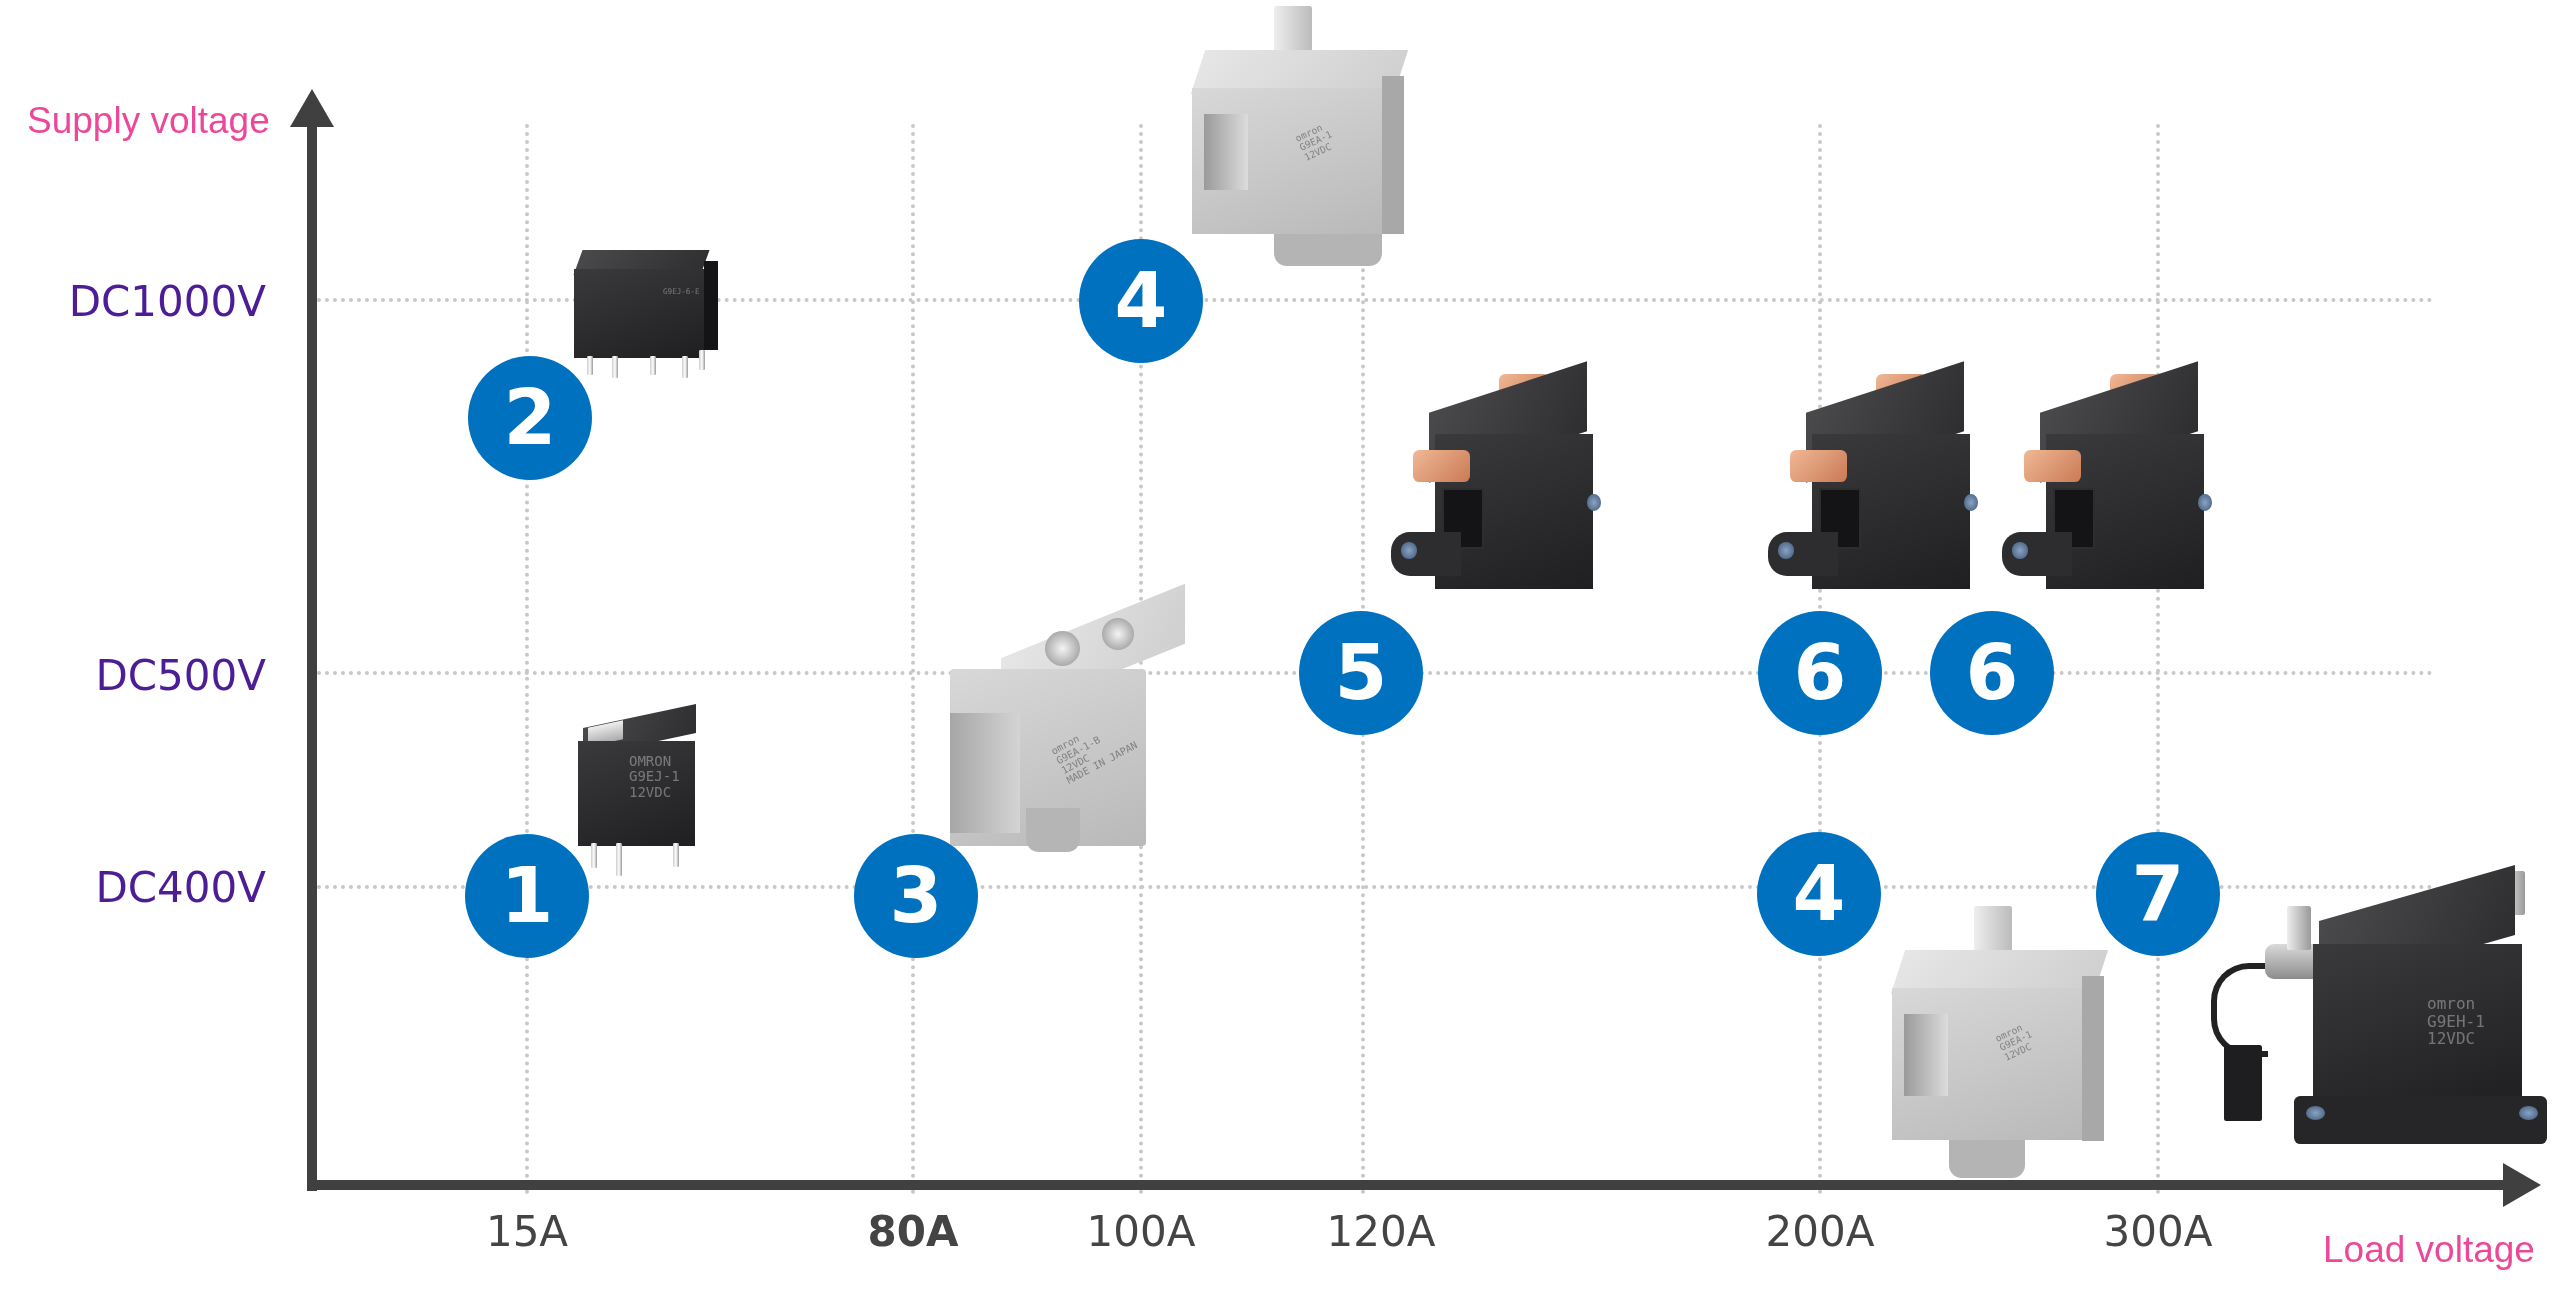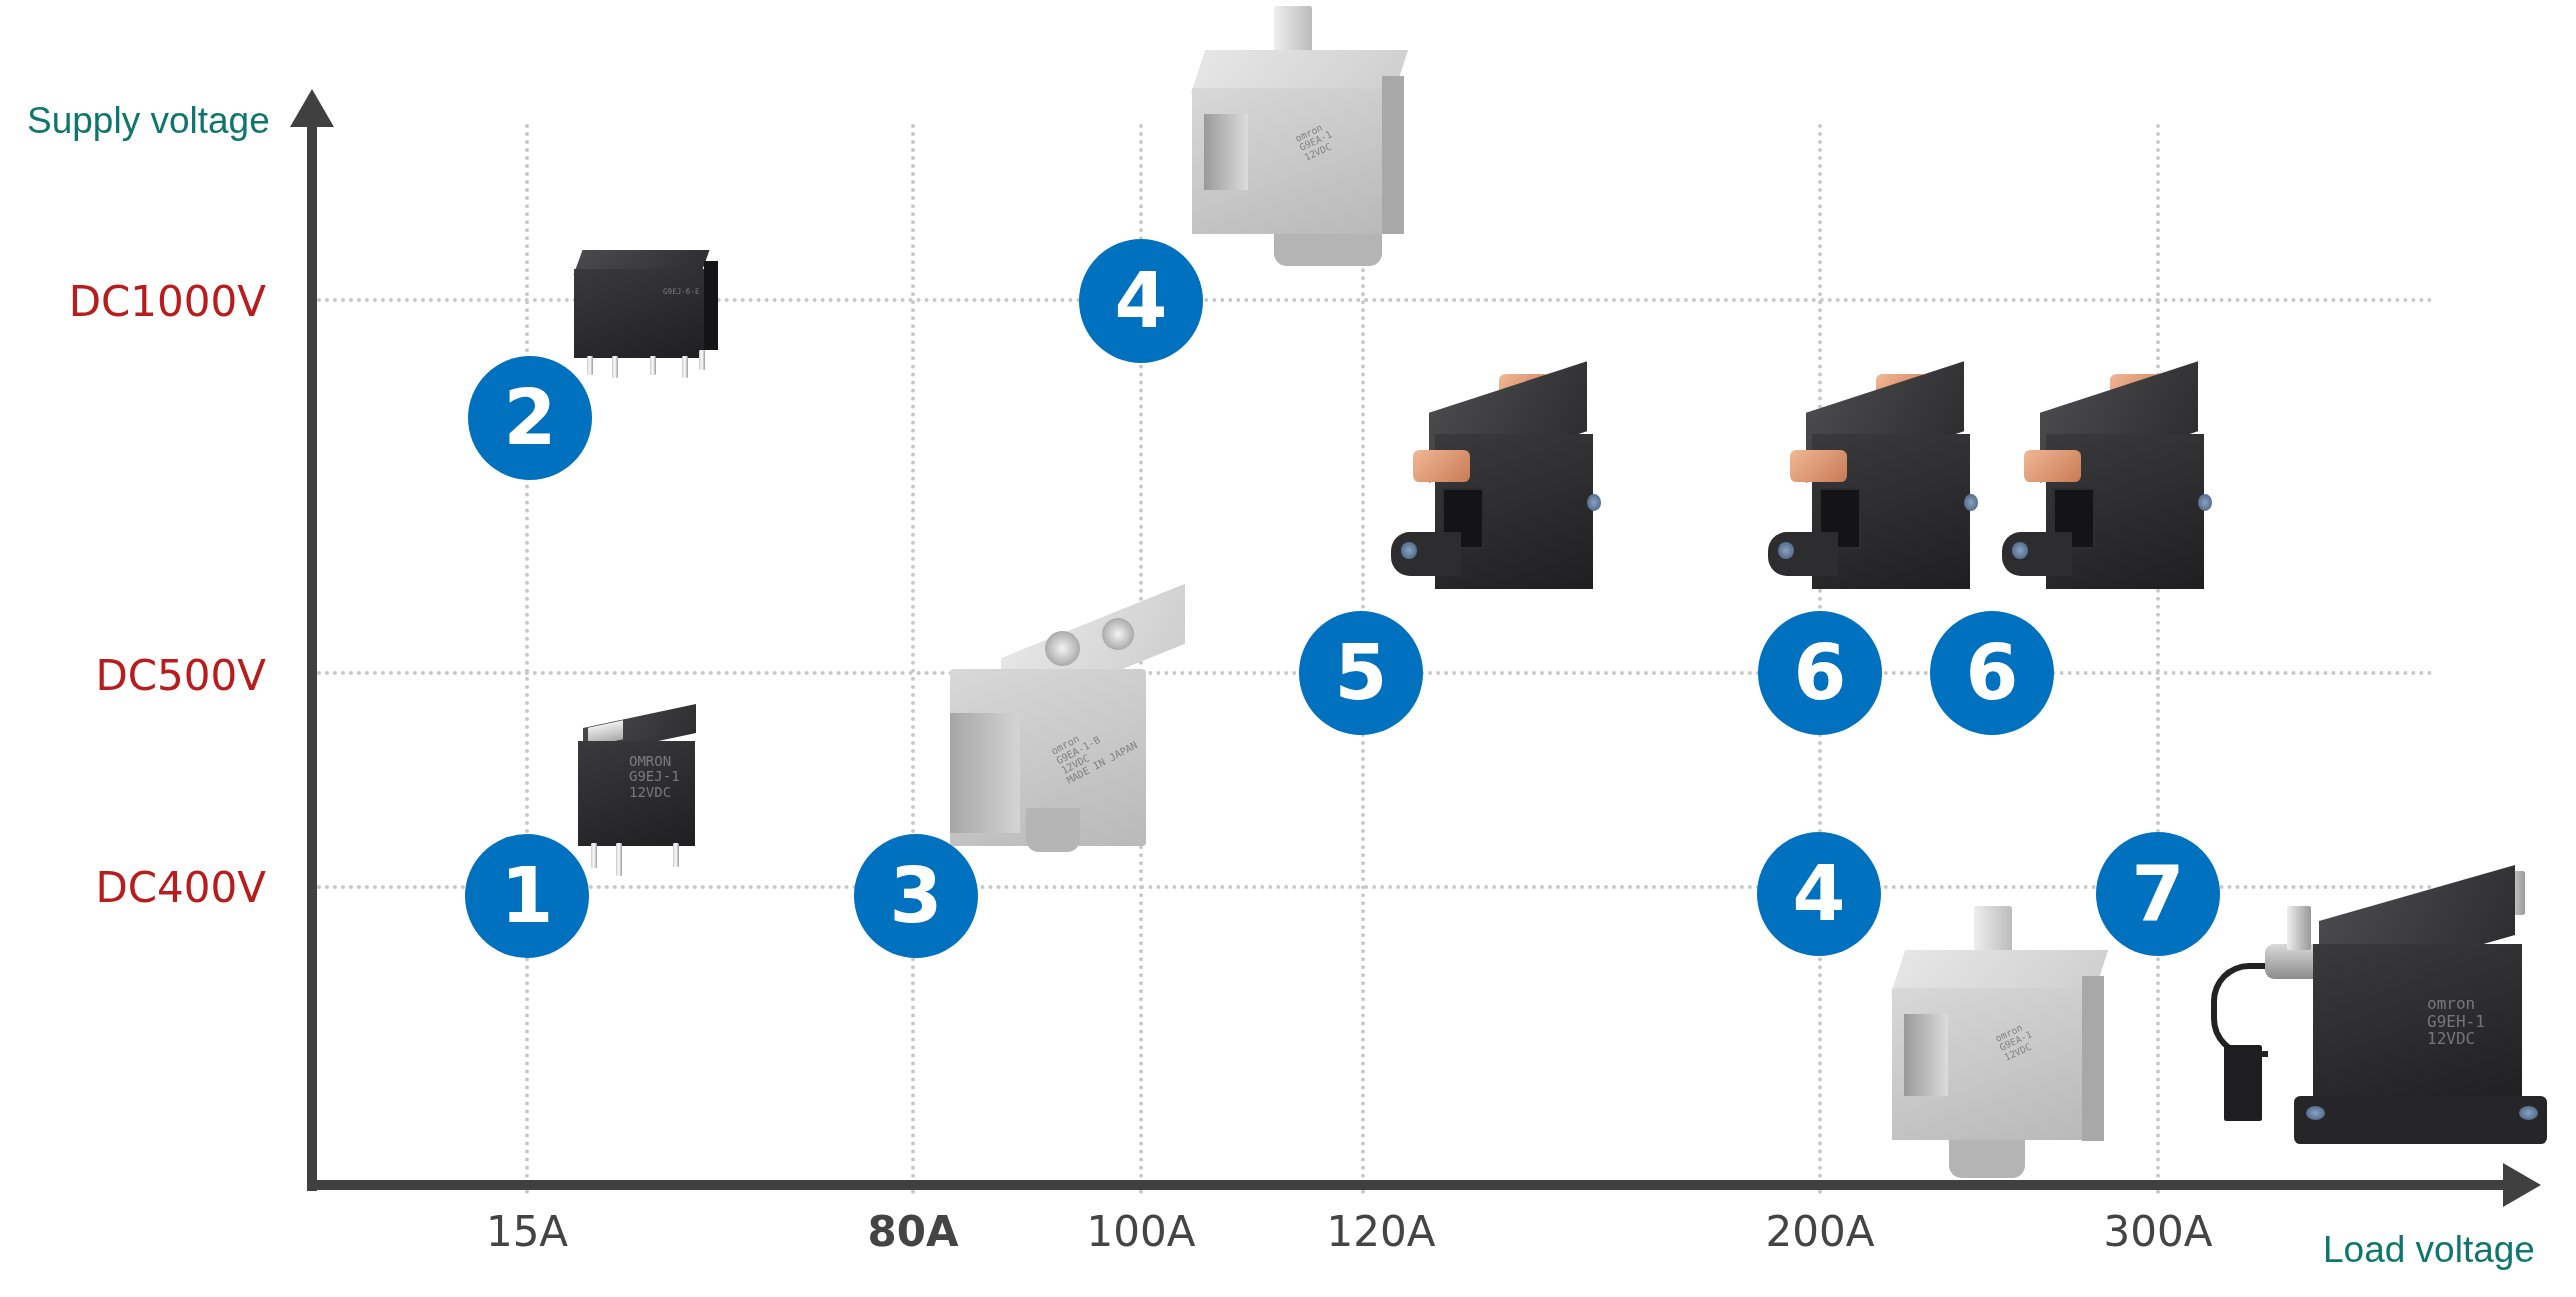--- a/index.html
+++ b/index.html
@@ -3,22 +3,22 @@
 <meta charset="utf-8">
 <style>
   html, body { margin:0; padding:0; background:#ffffff; }
   body { width:2576px; height:1298px; position:relative; overflow:hidden; font-family:"DejaVu Sans", sans-serif; }
   .vgrid { position:absolute; width:0; border-left:4.4px dotted #c8c8c8; top:124px; height:1071px; }
   .hgrid { position:absolute; height:0; border-top:4.4px dotted #c8c8c8; left:317px; width:2117px; }
   .axis-y { position:absolute; left:307px; top:120px; width:9.5px; height:1071px; background:#404040; }
   .axis-y-head { position:absolute; left:290px; top:89px; width:0; height:0; border-left:22px solid transparent; border-right:22px solid transparent; border-bottom:38px solid #404040; }
   .axis-x { position:absolute; left:307px; top:1180px; width:2199px; height:9.5px; background:#404040; }
   .axis-x-head { position:absolute; left:2503px; top:1163px; width:0; height:0; border-top:22px solid transparent; border-bottom:22px solid transparent; border-left:38px solid #404040; }
-  .axis-title { position:absolute; color:#0f766e; font-family:"Liberation Sans", sans-serif; font-size:37px; white-space:nowrap; }
-  .ylab { position:absolute; right:2310px; color:#b91c1c; font-size:42px; white-space:nowrap; transform:translateY(-50%); text-align:right; }
+  .axis-title { position:absolute; color:#ec4899; font-family:"Liberation Sans", sans-serif; font-size:37px; white-space:nowrap; }
+  .ylab { position:absolute; right:2310px; color:#4c1d95; font-size:42px; white-space:nowrap; transform:translateY(-50%); text-align:right; }
   .xlab { position:absolute; top:1207px; color:#444; font-size:42px; white-space:nowrap; transform:translateX(-50%); }
   .badge { position:absolute; width:124px; height:124px; border-radius:50%; background:#0071bf; color:#fff; font-family:"DejaVu Sans", sans-serif; font-weight:bold; font-size:76px; line-height:124px; text-align:center; transform:translate(-50%,-50%); }
   
   .relay { position:absolute; }
   .blk { position:absolute; }
   .dark-face { background:linear-gradient(160deg,#3a3a3c,#1f1f21); }
   .dark-top { background:linear-gradient(120deg,#4a4a4d,#2e2e30); }
   .grey-face { background:linear-gradient(160deg,#d8d8d8,#b9b9b9); }
   .grey-top { background:linear-gradient(120deg,#e6e6e6,#cfcfcf); }
   .pin { position:absolute; width:6.3px; background:linear-gradient(90deg,#ccc,#fff,#999); border-radius:1.3px; }

